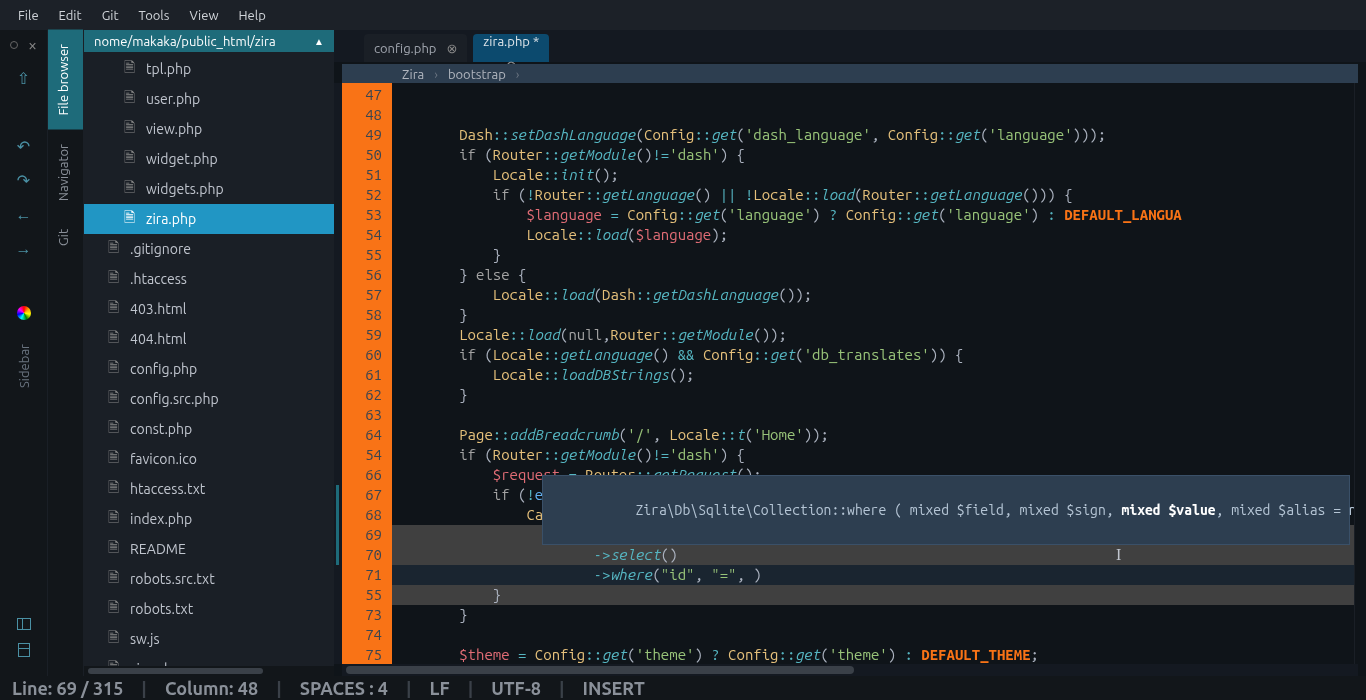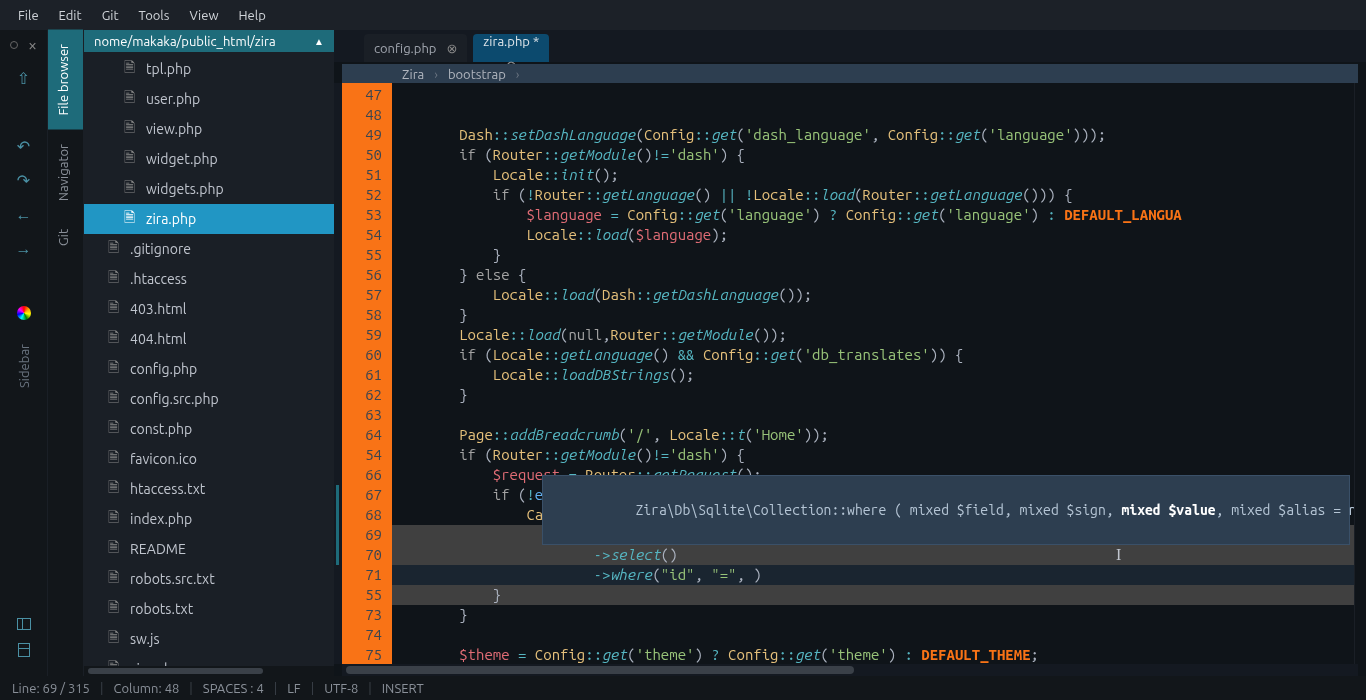--- a/index.html
+++ b/index.html
@@ -68,21 +68,21 @@
 .var { color: #e06c75; }
 .const { color: #f97316; font-weight:bold; }
 .op { color: #56b6c2; }
 .pn { color: #abb2bf; }
 
 .minimap { width: 12px; background: #0f1419; border-left: 1px solid #1a1f26; }
 
 .h-scroll { height: 12px; background: #141921; margin: 0 8px; display:flex; align-items:center; }
 .h-scroll .thumb { width: 50%; height: 8px; background: #3a4048; border-radius: 4px; margin-left: 4px; }
 
-.statusbar { position: absolute; bottom: 0; left: 0; right: 0; height: 24px; background: #12161a; display: flex; align-items: center; padding: 0 12px; color: #8a9099; font-size: 13px; gap: 10px; }
+.statusbar { position: absolute; bottom: 0; left: 0; right: 0; height: 24px; background: #12161a; display: flex; align-items: center; padding: 0 12px; color: #8a9099; font-size: 18px; gap: 18px; font-weight: bold; }
 .statusbar .sep { color: #3a4048; }
 .text-cursor { position:absolute; left:724px; top:462px; color:#c0c5ce; font-size:16px; font-family: serif; }
 </style>
 </head>
 <body>
 
 <div class="menubar">
   <div class="item"><span>File</span></div>
   <div class="item"><span>Edit</span></div>
   <div class="item"><span>Git</span></div>

